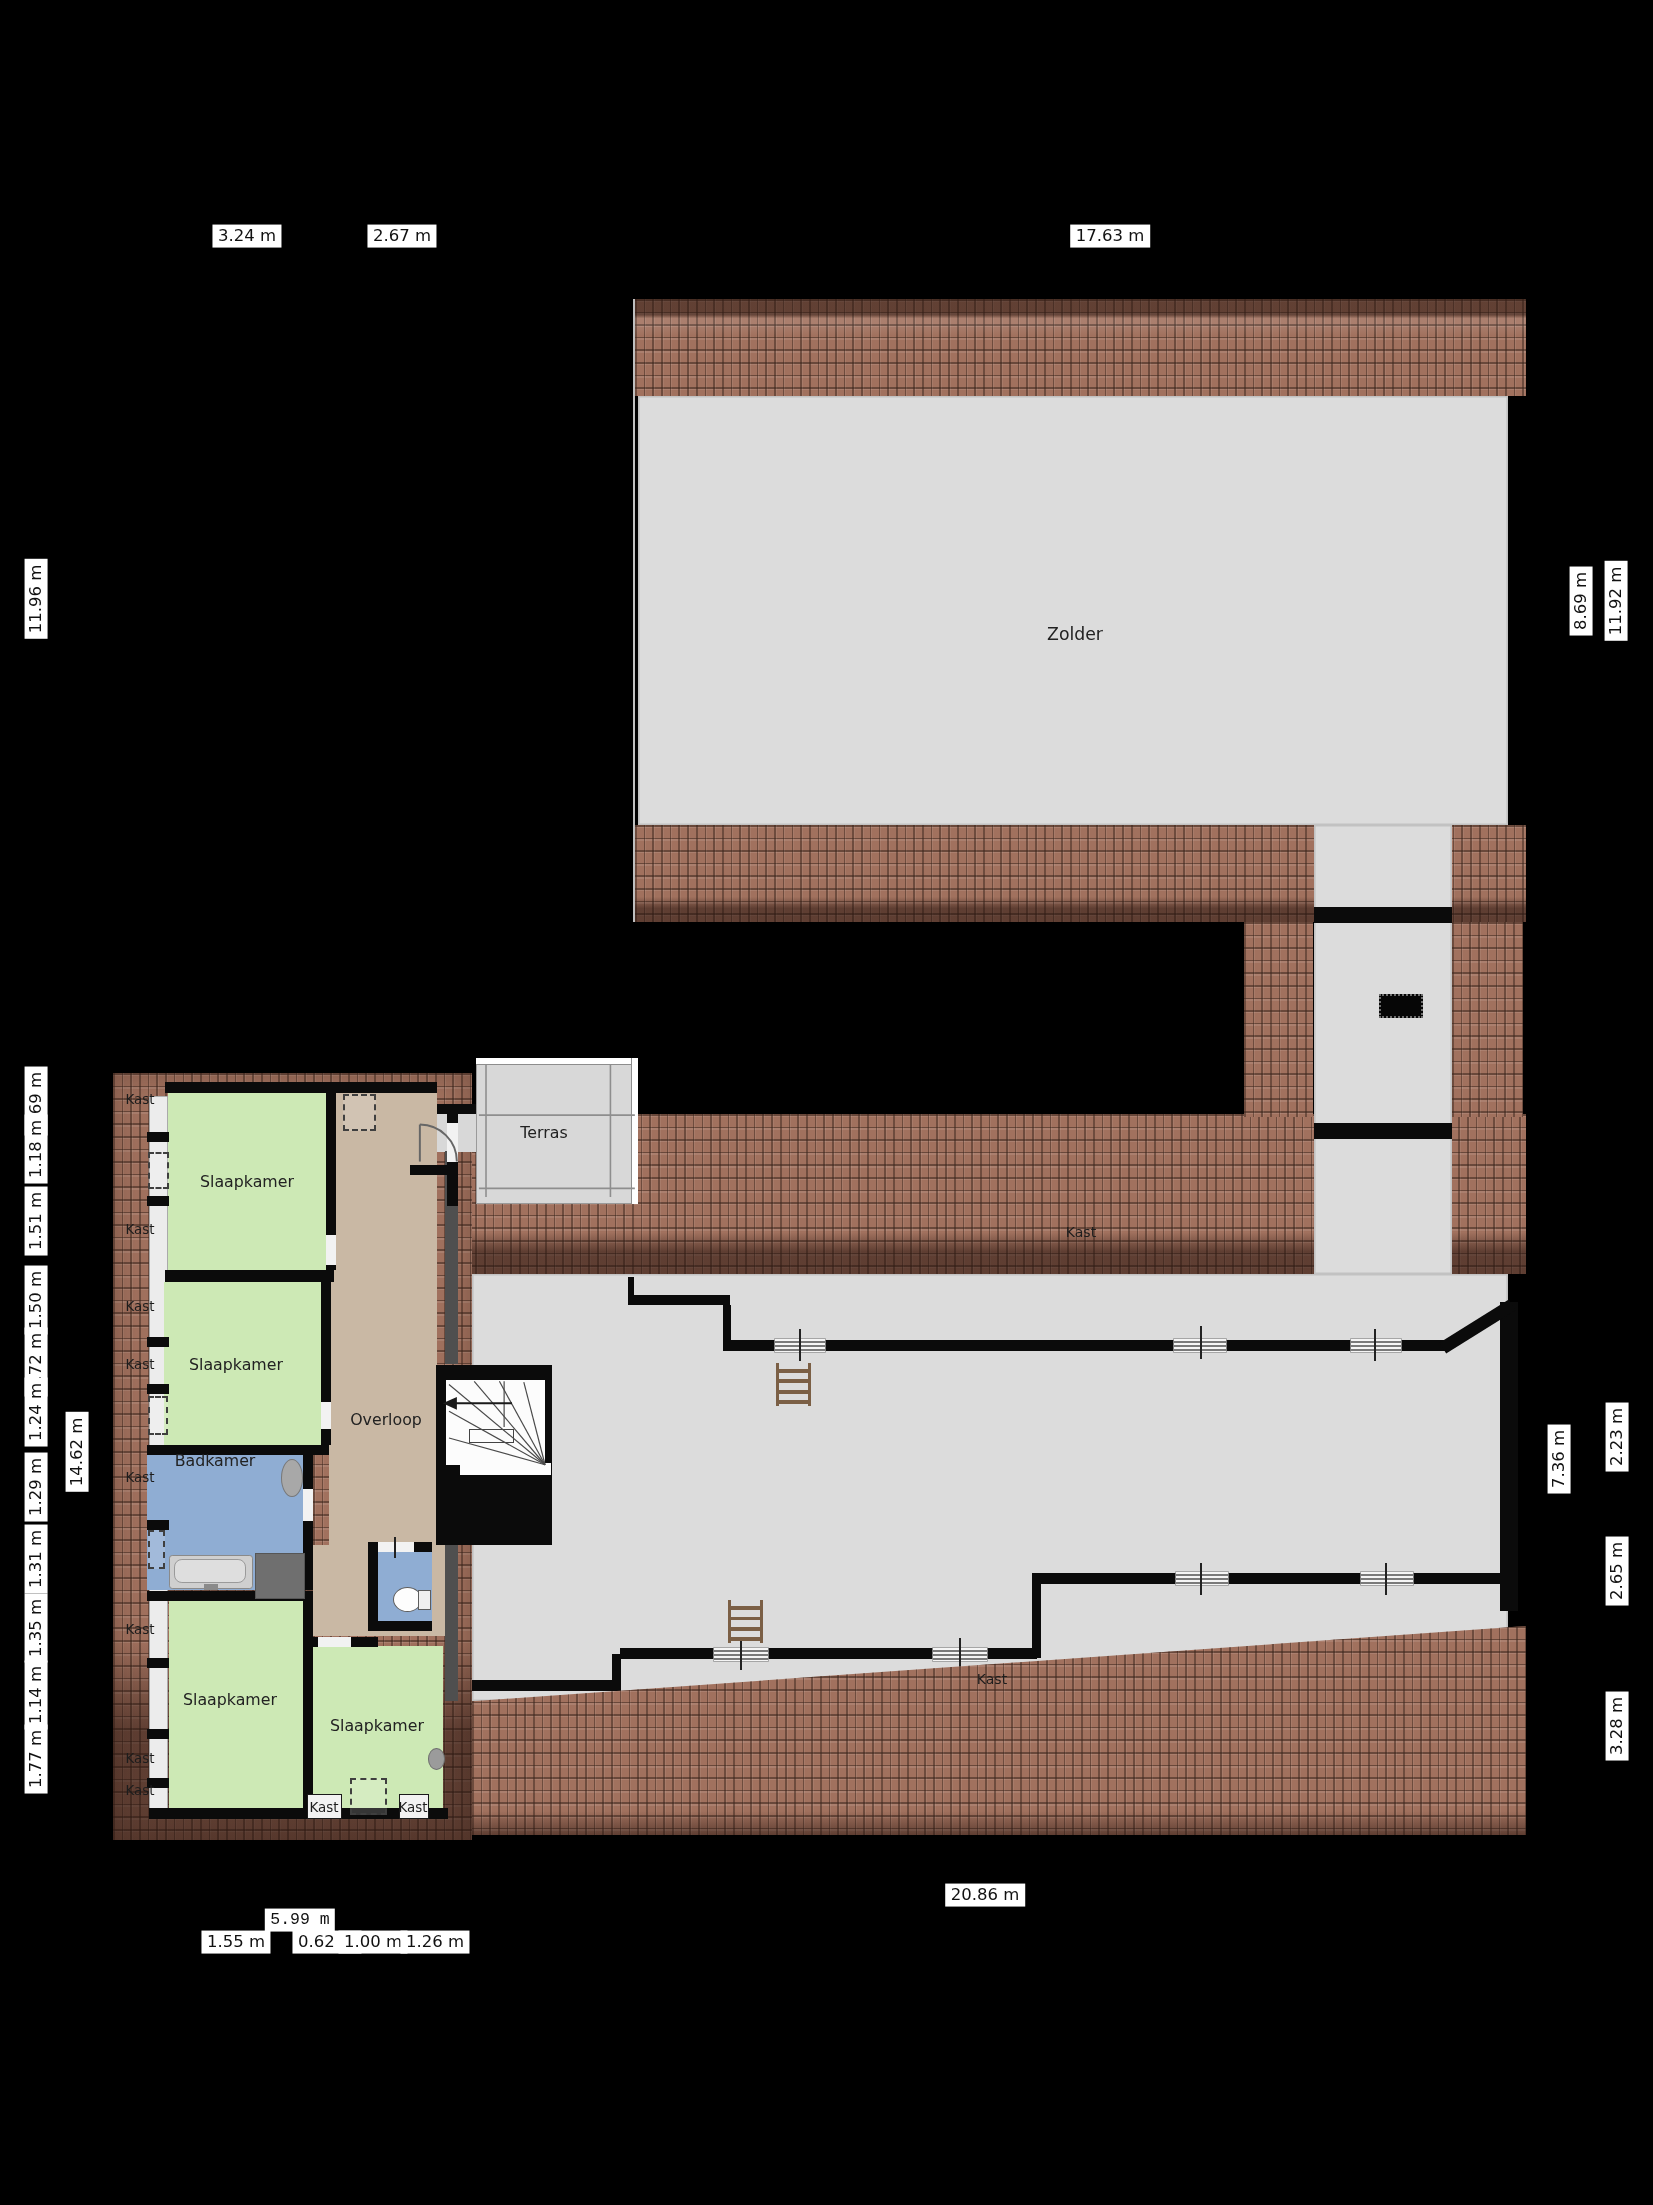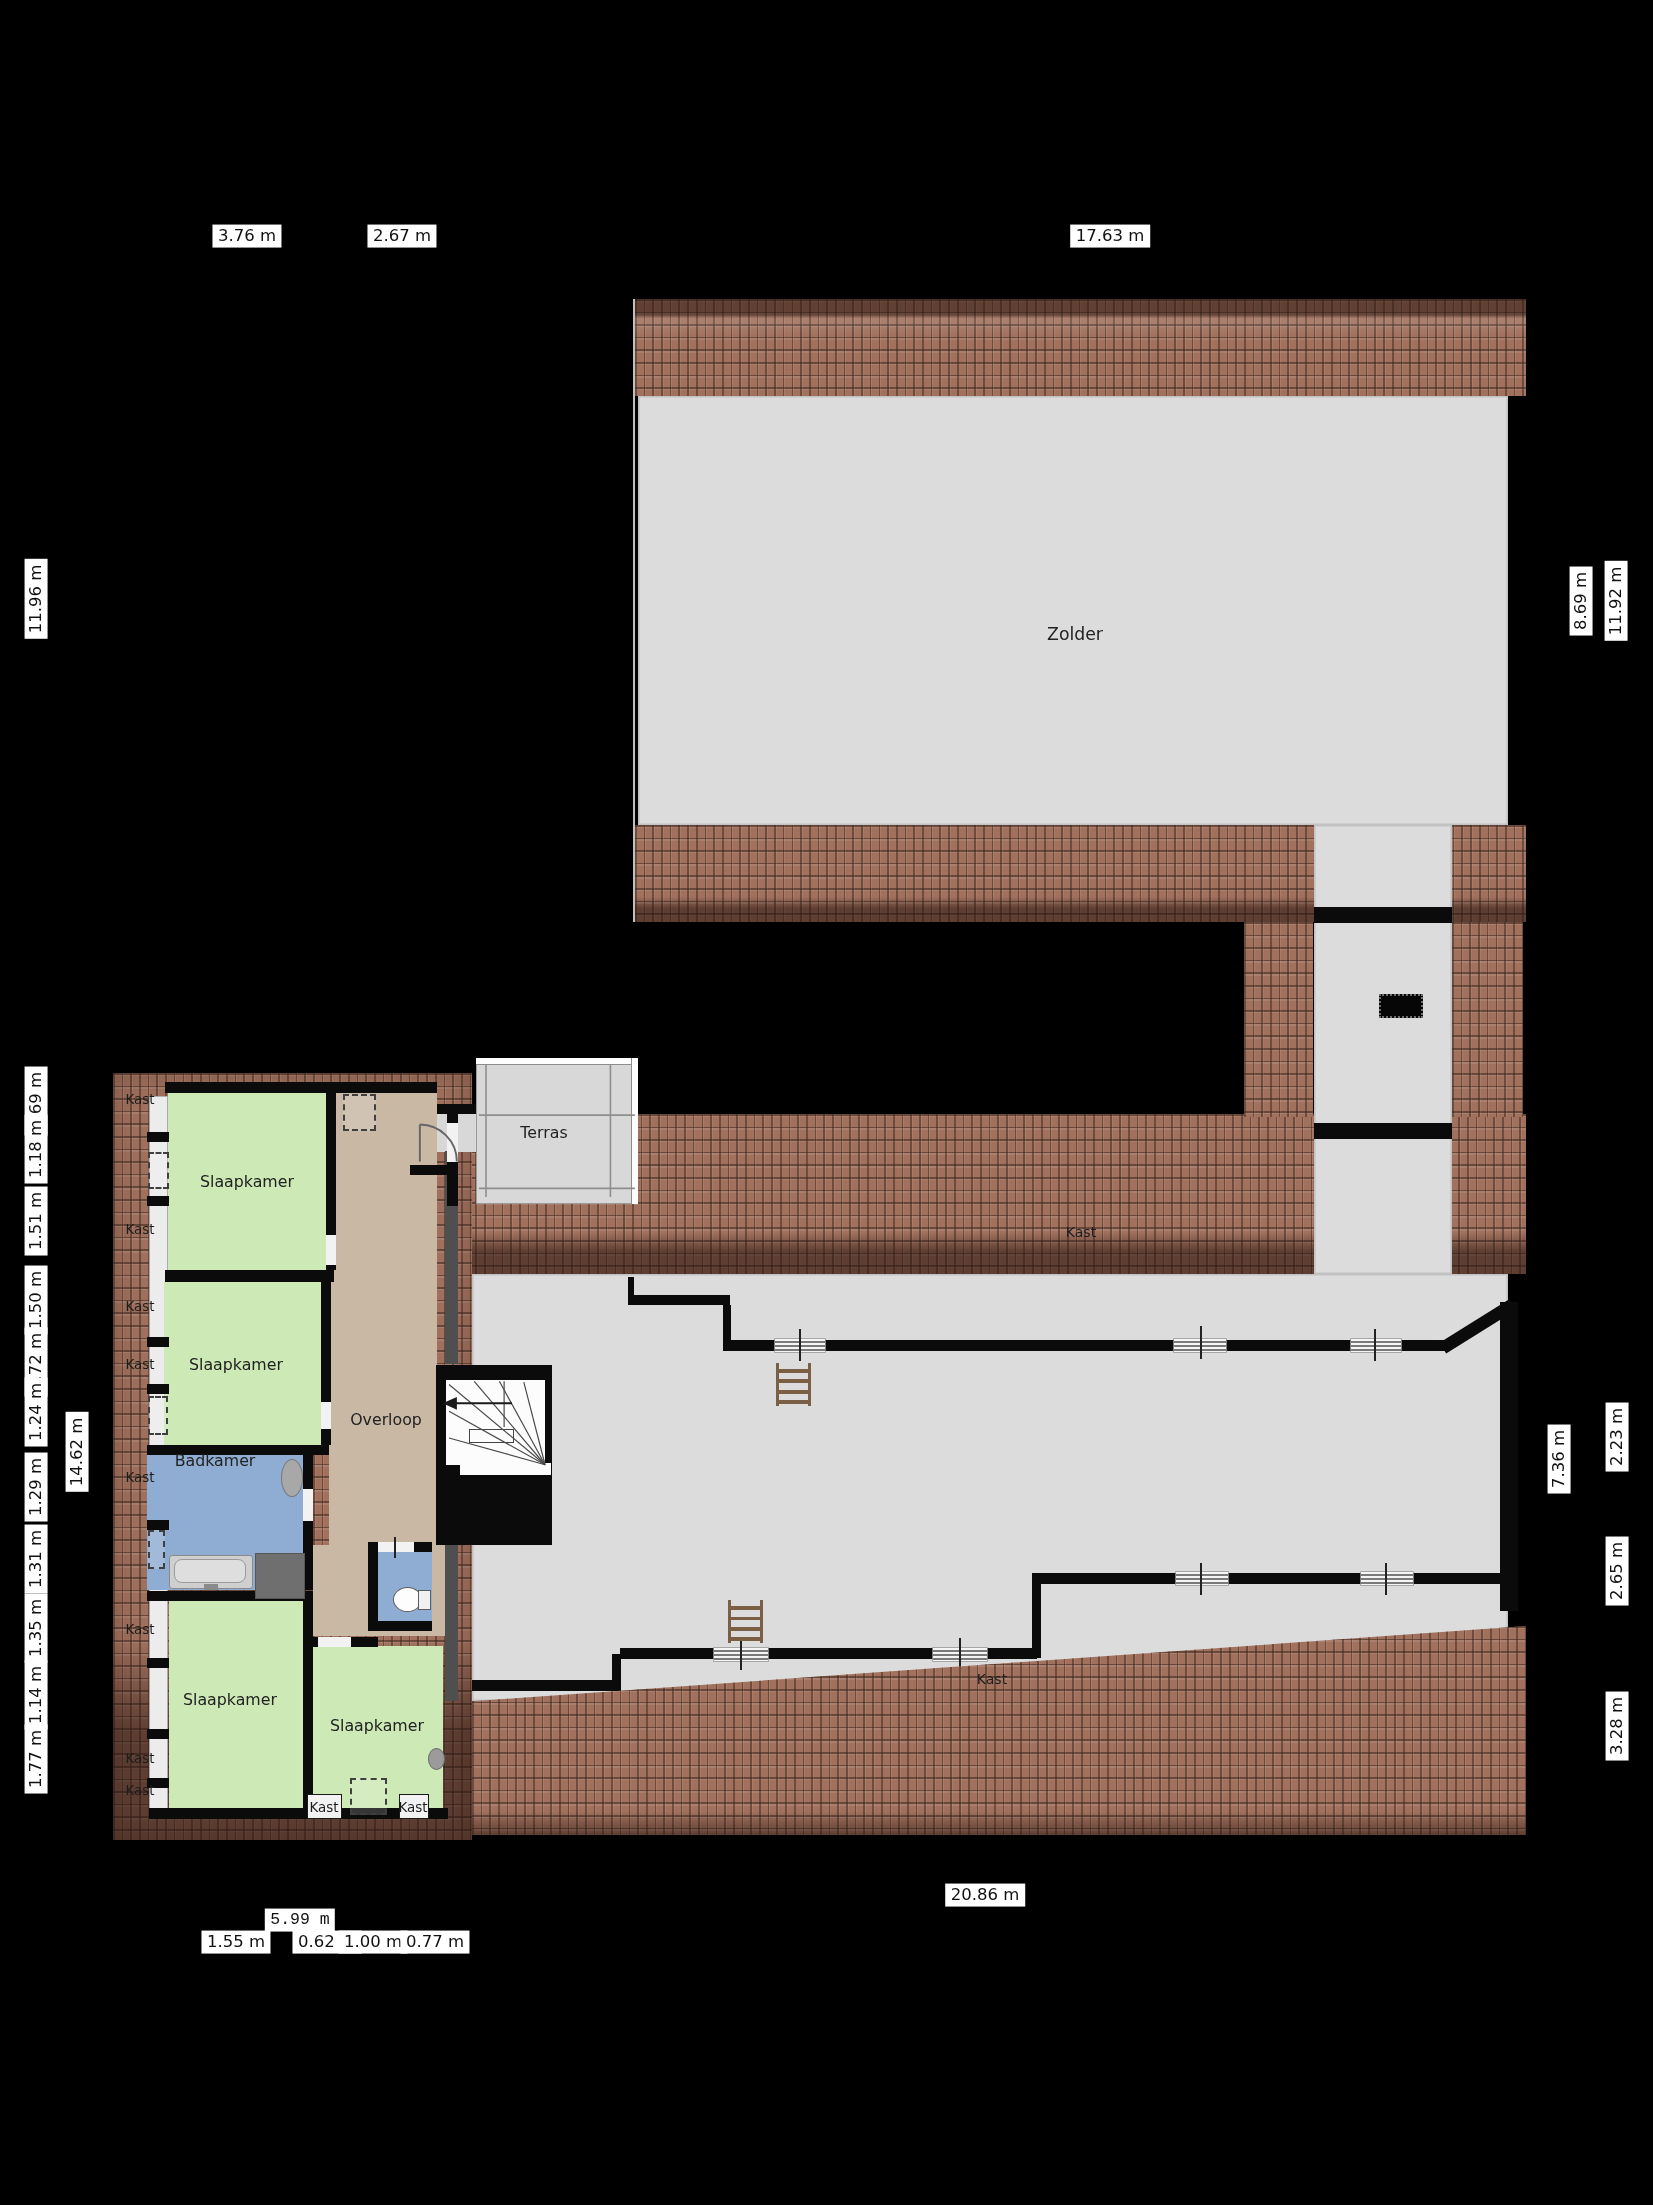--- a/index.html
+++ b/index.html
@@ -208,21 +208,21 @@
   <div class="small-label" style="left:140px;top:1364px;font-size:13.4px;">Kast</div>
   <div class="small-label" style="left:140px;top:1477px;font-size:13.4px;">Kast</div>
   <div class="small-label" style="left:140px;top:1629px;font-size:13.4px;">Kast</div>
   <div class="small-label" style="left:140px;top:1758px;font-size:13.4px;">Kast</div>
   <div class="small-label" style="left:140px;top:1790px;font-size:13.4px;">Kast</div>
   <div class="small-label" style="left:324px;top:1807px;font-size:13.4px;">Kast</div>
   <div class="small-label" style="left:413px;top:1807px;font-size:13.4px;">Kast</div>
 
   <div>
 
-    <div class="dim" style="left:247px;top:236px;">3.76 m</div>
+    <div class="dim" style="left:247px;top:236px;">3.24 m</div>
     <div class="dim" style="left:402px;top:236px;">2.67 m</div>
     <div class="dim" style="left:1080px;top:236px;margin-left:30px;">17.63 m</div>
 
     <div class="dim vert" style="left:36px;top:599px;">11.96 m</div>
     <div class="dim vert" style="left:36px;top:1101px;">0.69 m</div>
     <div class="dim vert" style="left:36px;top:1149px;">1.18 m</div>
     <div class="dim vert" style="left:36px;top:1221px;">1.51 m</div>
     <div class="dim vert" style="left:36px;top:1300px;">1.50 m</div>
     <div class="dim vert" style="left:36px;top:1362px;">0.72 m</div>
     <div class="dim vert" style="left:36px;top:1412px;">1.24 m</div>
@@ -239,17 +239,17 @@
     <div class="dim vert" style="left:1559px;top:1459px;">7.36 m</div>
     <div class="dim vert" style="left:1617px;top:1437px;">2.23 m</div>
     <div class="dim vert" style="left:1617px;top:1571px;">2.65 m</div>
     <div class="dim vert" style="left:1617px;top:1726px;">3.28 m</div>
 
     <div class="dim" style="left:300px;top:1920px;font-family:Liberation Mono, monospace;">5.99 m</div>
     <div class="dim" style="left:985px;top:1895px;">20.86 m</div>
     <div class="dim" style="left:236px;top:1942px;">1.55 m</div>
     <div class="dim" style="left:327px;top:1942px;">0.62 m</div>
     <div class="dim" style="left:373px;top:1942px;">1.00 m</div>
-    <div class="dim" style="left:435px;top:1942px;">0.77 m</div>
+    <div class="dim" style="left:435px;top:1942px;">1.26 m</div>
   </div>
 
 </div>
 
 
 </body></html>

